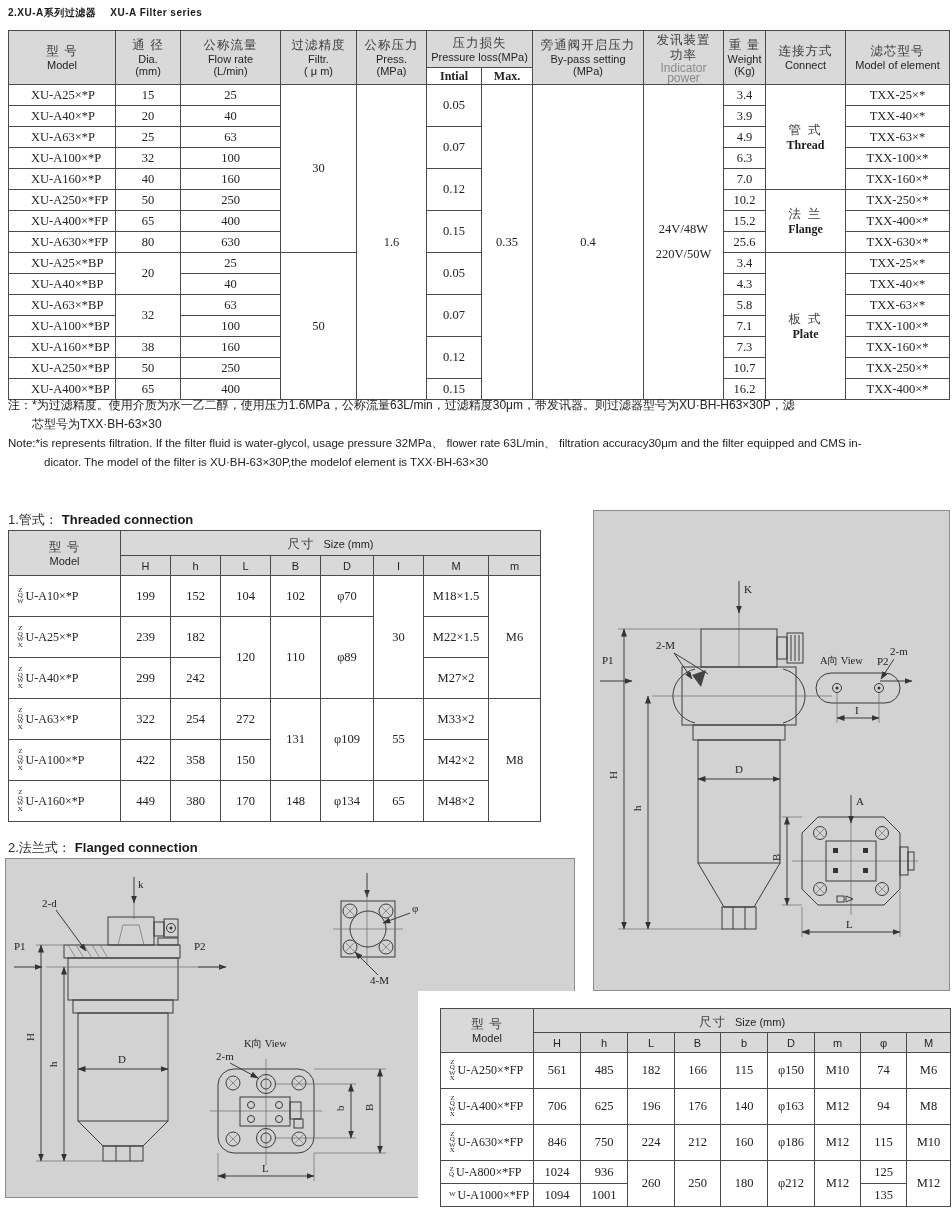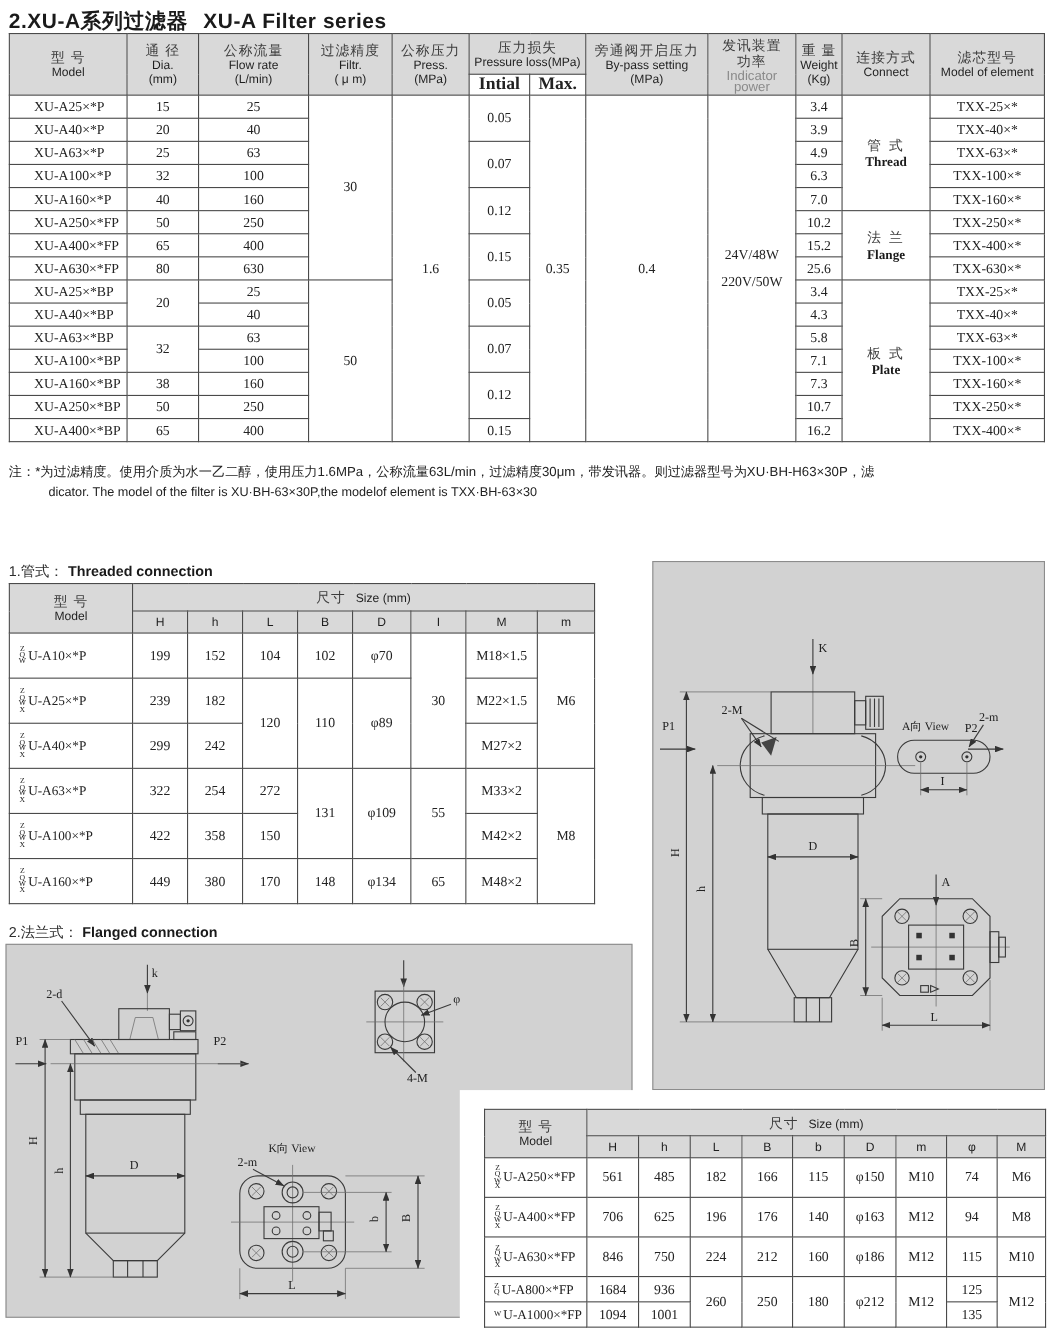--- a/index.html
+++ b/index.html
@@ -1,44 +1,44 @@
 <!DOCTYPE html>
 <html><head>
 <meta charset="utf-8">
 <style>
   html,body{margin:0;padding:0;background:#fff;}
   .page{position:relative;width:952px;height:1208px;background:#ffffff;overflow:hidden;
         font-family:"Liberation Sans","DejaVu Sans",sans-serif;color:#222;}
   .abs{position:absolute;}
   
-  .doc-title{left:8px;top:6px;font-size:19px;font-weight:bold;color:#1a1a1a;letter-spacing:0.5px;text-align:center;}
+  .doc-title{left:8px;top:6px;font-size:10px;font-weight:bold;color:#1a1a1a;letter-spacing:0.5px;text-align:center;}
   .doc-title .en{margin-left:14px;}
   .sec-head{left:8px;top:476px;font-size:15px;color:#2e2e2e;}
   .sec-head .en{font-size:14px;margin-left:12px;color:#1a1a1a;}
   .sub-head{font-size:13px;color:#2e2e2e;}
   .sub-head .en{font-weight:bold;color:#1a1a1a;margin-left:4px;}
   
   table{border-collapse:collapse;table-layout:fixed;}
   td,th{border:1px solid #4a4a4a;text-align:center;vertical-align:middle;padding:0;overflow:hidden;}
   th{background:#d9d9d9;font-weight:normal;}
   .hzh{font-size:12.5px;line-height:15px;color:#3d3d3d;letter-spacing:1px;}
   .hen{font-size:11px;line-height:12px;color:#1f1f1f;font-family:"Liberation Sans",sans-serif;}
   .small-gray{font-size:12px;line-height:10px;color:#8a8a8a;}
-  .sub{background:#ffffff;font-family:"Liberation Serif","DejaVu Serif",serif;font-weight:bold;font-size:16px;}
+  .sub{background:#ffffff;font-family:"Liberation Serif","DejaVu Serif",serif;font-weight:bold;font-size:12px;}
   .spec td{font-family:"Liberation Serif","DejaVu Serif",serif;font-size:12.5px;}
   .lm{text-align:left;padding-left:22px;}
   .czh{font-size:12.5px;letter-spacing:2px;color:#3d3d3d;line-height:16px;}
   .cen{font-family:"Liberation Serif","DejaVu Serif",serif;font-weight:bold;font-size:12px;line-height:14px;color:#1a1a1a;}
   .ind1{margin-bottom:10px;}
   .mnt td{font-family:"Liberation Serif","DejaVu Serif",serif;font-size:12.5px;}
   .mcell{display:flex;align-items:center;justify-content:flex-start;padding-left:8px;}
   .pfx{font-size:7px;line-height:5.5px;white-space:pre-line;text-align:center;margin-right:2px;color:#1a1a1a;}
   .mname{font-size:12px;}
   
-  .notes{left:8px;top:420px;width:940px;font-size:12px;line-height:19px;color:#222;}
+  .notes{left:8px;top:396px;width:940px;font-size:12px;line-height:19px;color:#222;}
   .notes .ind{padding-left:24px;}
   .notes .ind2{padding-left:36px;}
   .notes .en-line{font-family:"Liberation Sans",sans-serif;font-size:11.5px;}
   
   .gray-box{background:#d2d2d2;border:1px solid #8c8c8c;box-sizing:border-box;}
   .white-cover{background:#ffffff;}
   .dl{stroke:#3a3a3a;stroke-width:1;fill:none;}
   .thin{stroke:#6f6f6f;stroke-width:0.7;fill:none;}
   .dtext{font-family:"Liberation Serif","DejaVu Serif",serif;font-size:11px;fill:#222;}
   .dtexts{font-family:"Liberation Serif","DejaVu Serif",serif;font-size:10.5px;fill:#222;}
@@ -257,20 +257,22 @@
           <td>400</td>
           <td>0.15</td>
           <td>16.2</td>
           <td>TXX-400×*</td>
         </tr>
     </tbody>
   </table>
 
   <div class="abs notes">
     <div>注：*为过滤精度。使用介质为水一乙二醇，使用压力1.6MPa，公称流量63L/min，过滤精度30μm，带发讯器。则过滤器型号为XU·BH-H63×30P，滤</div>
+    <div class="ind">芯型号为TXX·BH-63×30</div>
+    <div class="en-line">Note:*is represents filtration. If the filter fluid is water-glycol, usage pressure 32MPa、 flower rate 63L/min、 filtration accuracy30μm and the filter equipped and CMS in-</div>
     <div class="en-line ind2">dicator. The model of the filter is XU·BH-63×30P,the modelof element is TXX·BH-63×30</div>
   </div>
 
 
   <div class="abs sub-head" style="left:8px;top:511px">
     <span>1.管式：</span><span class="en">Threaded connection</span>
   </div>
 
   <table class="mnt abs" style="left:8px;top:530px;width:532px">
     <colgroup>
@@ -722,21 +724,21 @@
         <td>M10</td>
       </tr>
       <tr style="height:23px">
         <td>
             <div class="mcell">
               <span class="pfx">Z
 Q</span>
               <span class="mname">U-A800×*FP</span>
             </div>
           </td>
-        <td>1684</td>
+        <td>1024</td>
         <td>936</td>
         <td rowspan="2">260</td>
         <td rowspan="2">250</td>
         <td rowspan="2">180</td>
         <td rowspan="2">φ212</td>
         <td rowspan="2">M12</td>
         <td>125</td>
         <td rowspan="2">M12</td>
       </tr>
       <tr style="height:23px">

